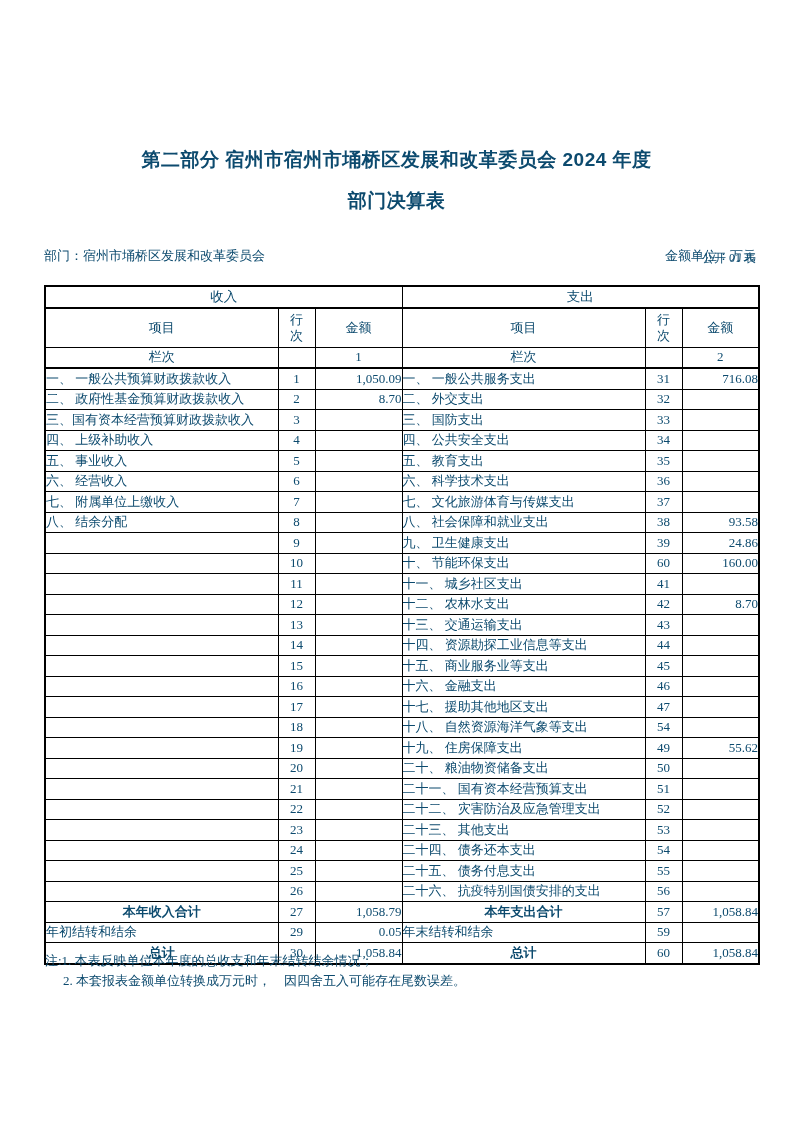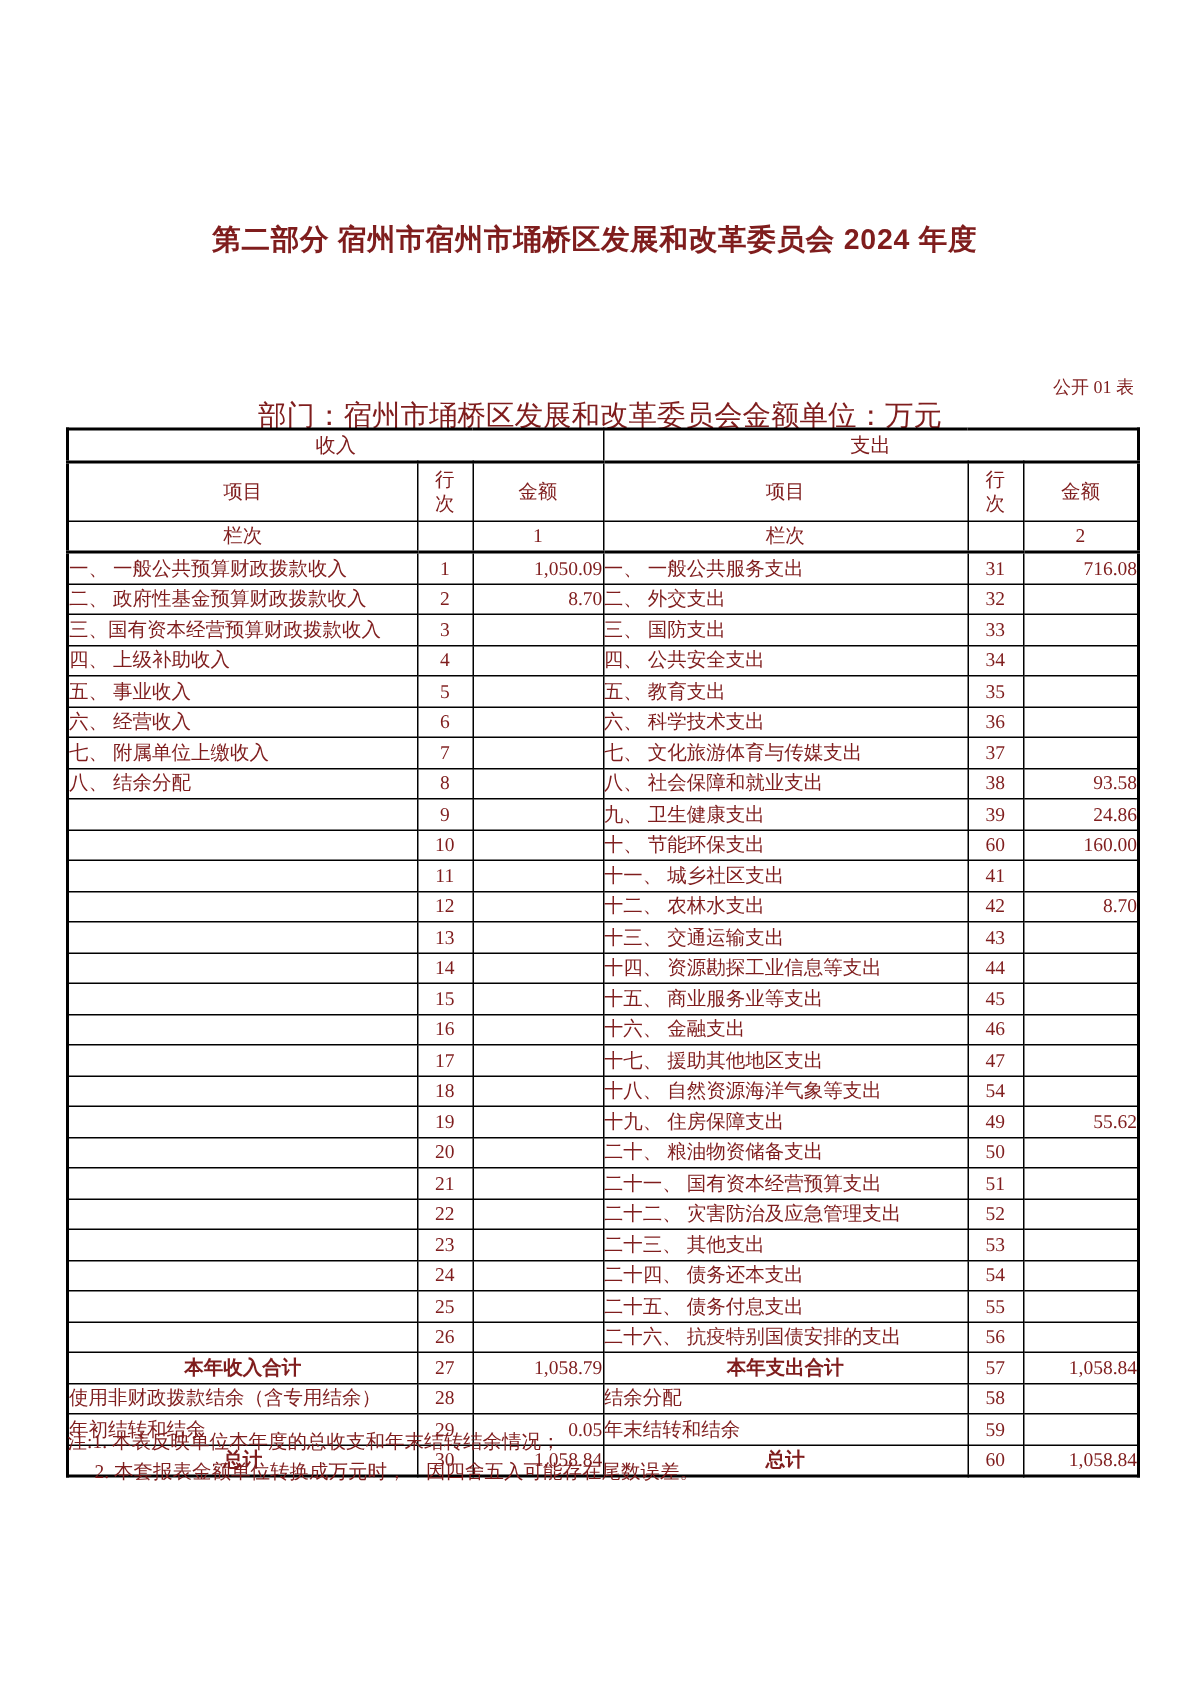--- a/index.html
+++ b/index.html
@@ -1,35 +1,35 @@
 <!DOCTYPE html>
 <html><head>
 <meta charset="utf-8">
 <style>
   html,body { margin:0; padding:0; background:#ffffff; }
   .page {
     position:relative; width:793px; height:988px; background:#ffffff;
-    color:#7f1d1d; font-family:"Liberation Serif","DejaVu Serif",serif;
+    color:#0c4a6e; font-family:"Liberation Serif","DejaVu Serif",serif;
     overflow:hidden;
   }
   .title1, .title2 {
     position:absolute; left:0; width:100%; text-align:center;
     font-family:"Liberation Sans","DejaVu Sans",sans-serif;
     font-weight:700; font-size:19px; letter-spacing:0.5px;
   }
   .title1 { top:147px; }
   .title2 { top:188px; }
   .title3 {
     position:absolute; top:221px; left:0; width:100%; text-align:center;
     font-size:17px; font-weight:400; letter-spacing:1px;
   }
   .doc-code { position:absolute; top:250px; right:37px; font-size:12px; }
   .meta-row {
-    position:absolute; top:264px; left:44px; right:37px;
-    display:flex; justify-content:center; font-size:19px;
+    position:absolute; top:247px; left:44px; right:37px;
+    display:flex; justify-content:space-between; font-size:13px;
   }
   table.acct {
     position:absolute; top:285px; left:44px; width:714px;
     border-collapse:collapse; table-layout:fixed;
     font-size:13px; border:2px solid #000;
   }
   table.acct td {
     border:1px solid #000; padding:0; overflow:hidden;
     white-space:nowrap; line-height:1.1; vertical-align:middle;
   }
@@ -45,20 +45,21 @@
   .note1 { position:absolute; top:952px; left:45px; font-size:13px; }
   .note2 { position:absolute; top:972px; left:63px; font-size:13px; }
   .pagenum { position:absolute; top:993px; left:642px; width:64px; text-align:center; font-size:15px; }
 </style>
 </head>
 <body>
 
 <div class="page">
 
   <div class="title1">第二部分 宿州市宿州市埇桥区发展和改革委员会 2024 年度</div>
+  <div class="title2">部门决算表</div>
 
   <div class="doc-code">公开 01 表</div>
   <div class="meta-row">
     <span>部门：宿州市埇桥区发展和改革委员会</span>
     <span>金额单位：万元</span>
   </div>
 
   <table class="acct">
     <colgroup>
       <col style="width:233px">
@@ -303,28 +304,20 @@
         </tr>
         <tr class="total-row">
           <td class="c-item">本年收入合计</td>
           <td class="c-no">27</td>
           <td class="c-amt">1,058.79</td>
           <td class="c-item">本年支出合计</td>
           <td class="c-no">57</td>
           <td class="c-amt">1,058.84</td>
         </tr>
         <tr>
-          <td class="c-item">使用非财政拨款结余（含专用结余）</td>
-          <td class="c-no">28</td>
-          <td class="c-amt"></td>
-          <td class="c-item">结余分配</td>
-          <td class="c-no">58</td>
-          <td class="c-amt"></td>
-        </tr>
-        <tr>
           <td class="c-item">年初结转和结余</td>
           <td class="c-no">29</td>
           <td class="c-amt">0.05</td>
           <td class="c-item">年末结转和结余</td>
           <td class="c-no">59</td>
           <td class="c-amt"></td>
         </tr>
         <tr class="total-row">
           <td class="c-item">总计</td>
           <td class="c-no">30</td>

